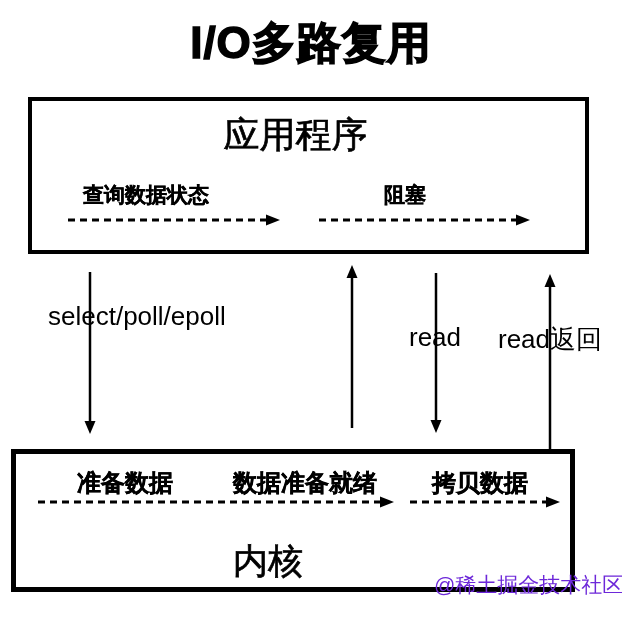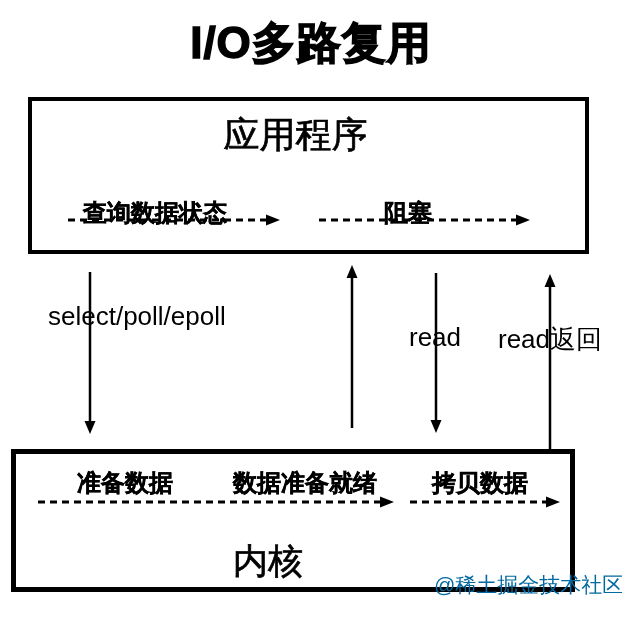--- a/index.html
+++ b/index.html
@@ -75,22 +75,22 @@
     right: 66px;
     font-size: 35px;
   }
   .step-label {
     position: absolute;
     font-weight: bold;
     white-space: nowrap;
     -webkit-text-stroke: 0.4px #000;
   }
   .app-step {
-    font-size: 24px;
-    top: 96px;
+    font-size: 21px;
+    top: 80px;
   }
   .app-step.s0 { left: 51px; }
   .app-step.s1 { left: 352px; }
   .kernel-step {
     font-size: 24px;
     top: 13px;
   }
   .kernel-step.s0 { left: 61px; }
   .kernel-step.s1 { left: 217px; }
   .kernel-step.s2 { left: 416px; }
@@ -102,21 +102,21 @@
   }
   .mid-label.l0 { left: 48px;  top: 301px; }
   .mid-label.l1 { left: 314px; top: 322px; }
   .mid-label.l2 { left: 409px; top: 322px; }
   .mid-label.l3 { left: 498px; top: 322px; }
   .watermark {
     position: absolute;
     left: 434px;
     top: 571px;
     font-size: 21px;
-    color: #0369a1;
+    color: #6d28d9;
     white-space: nowrap;
     z-index: 3;
   }
 </style>
 </head>
 <body>
 
 <div class="canvas">
 
   <div class="diagram-title">I/O多路复用</div>

